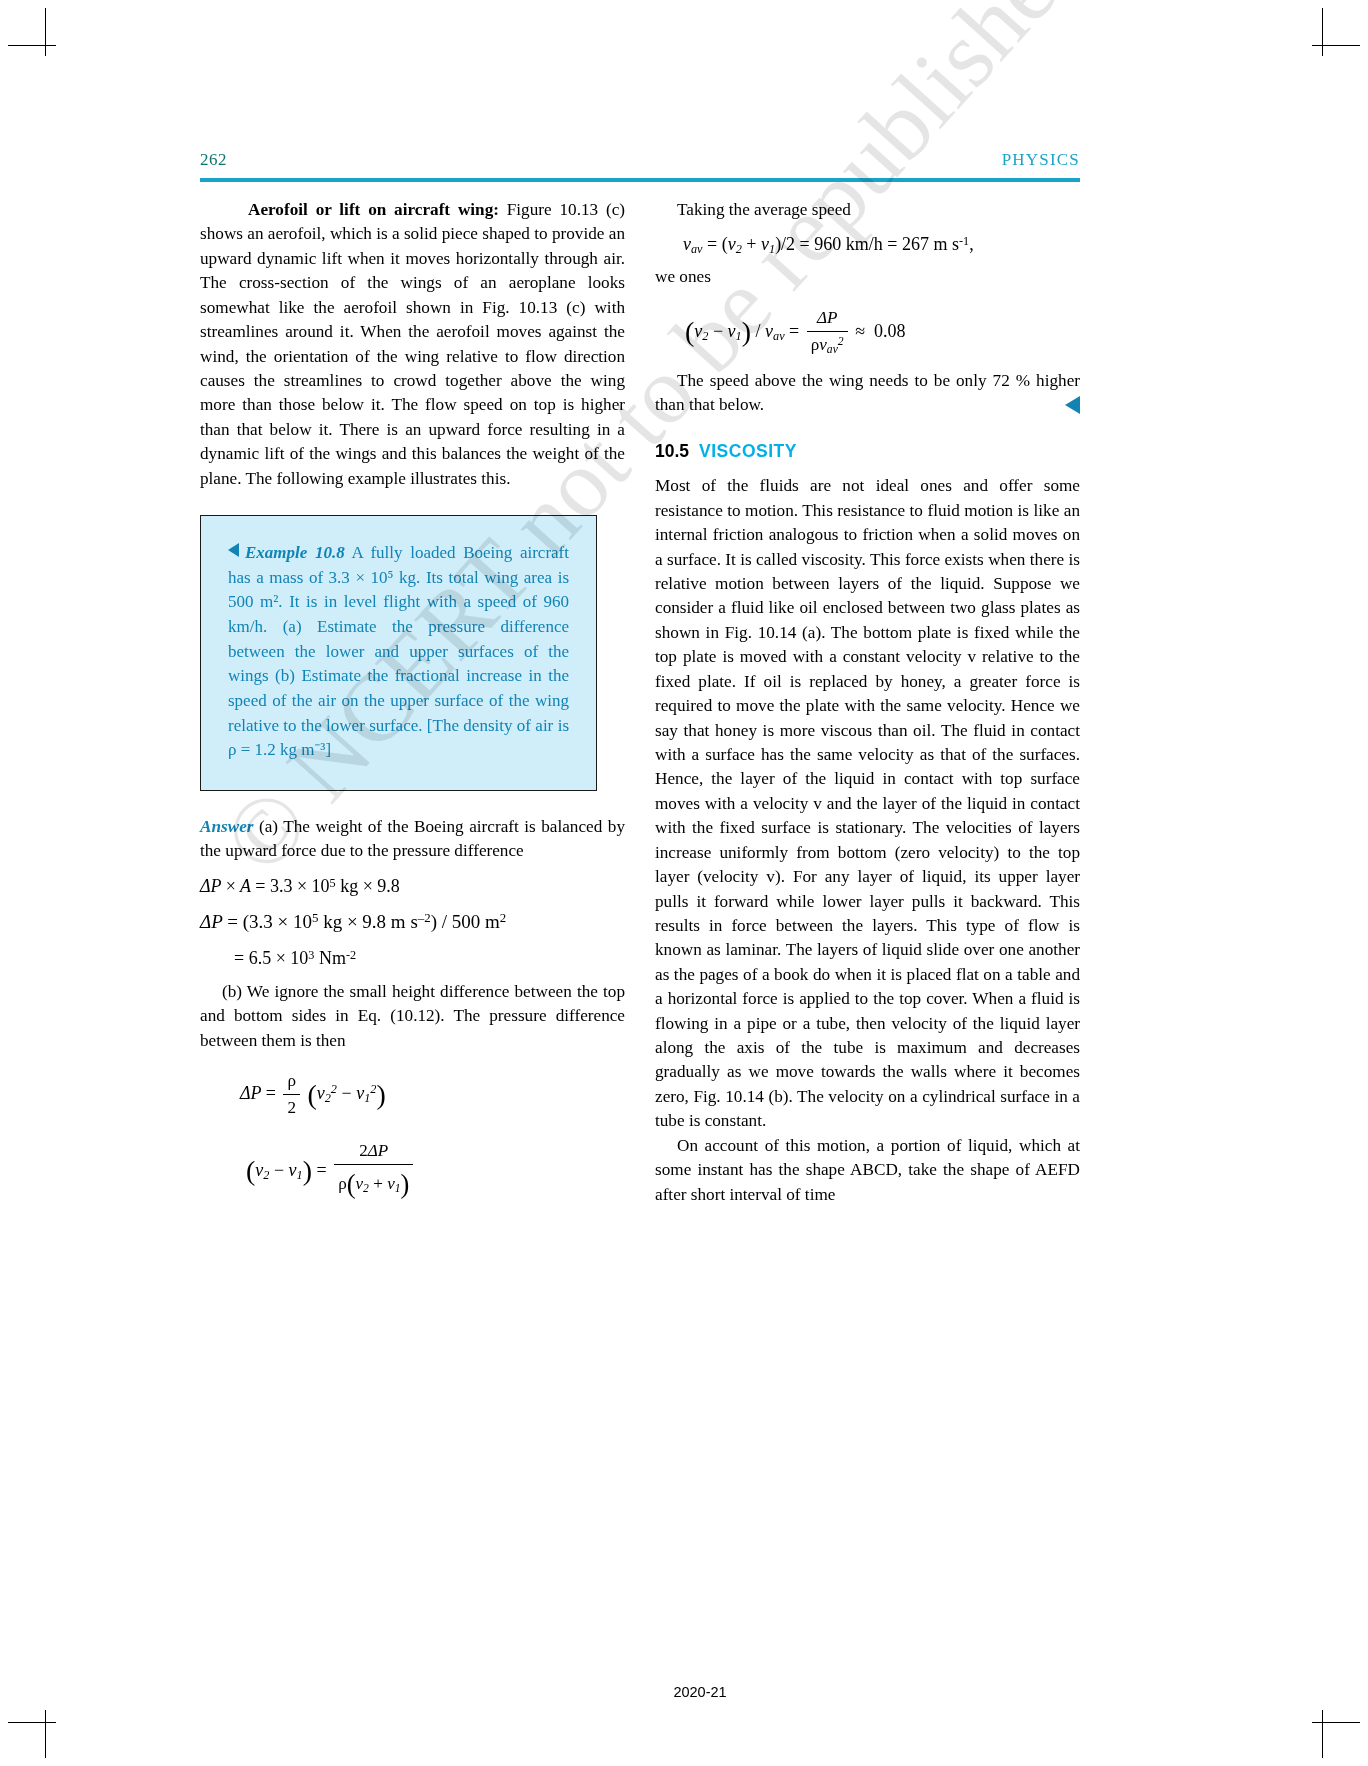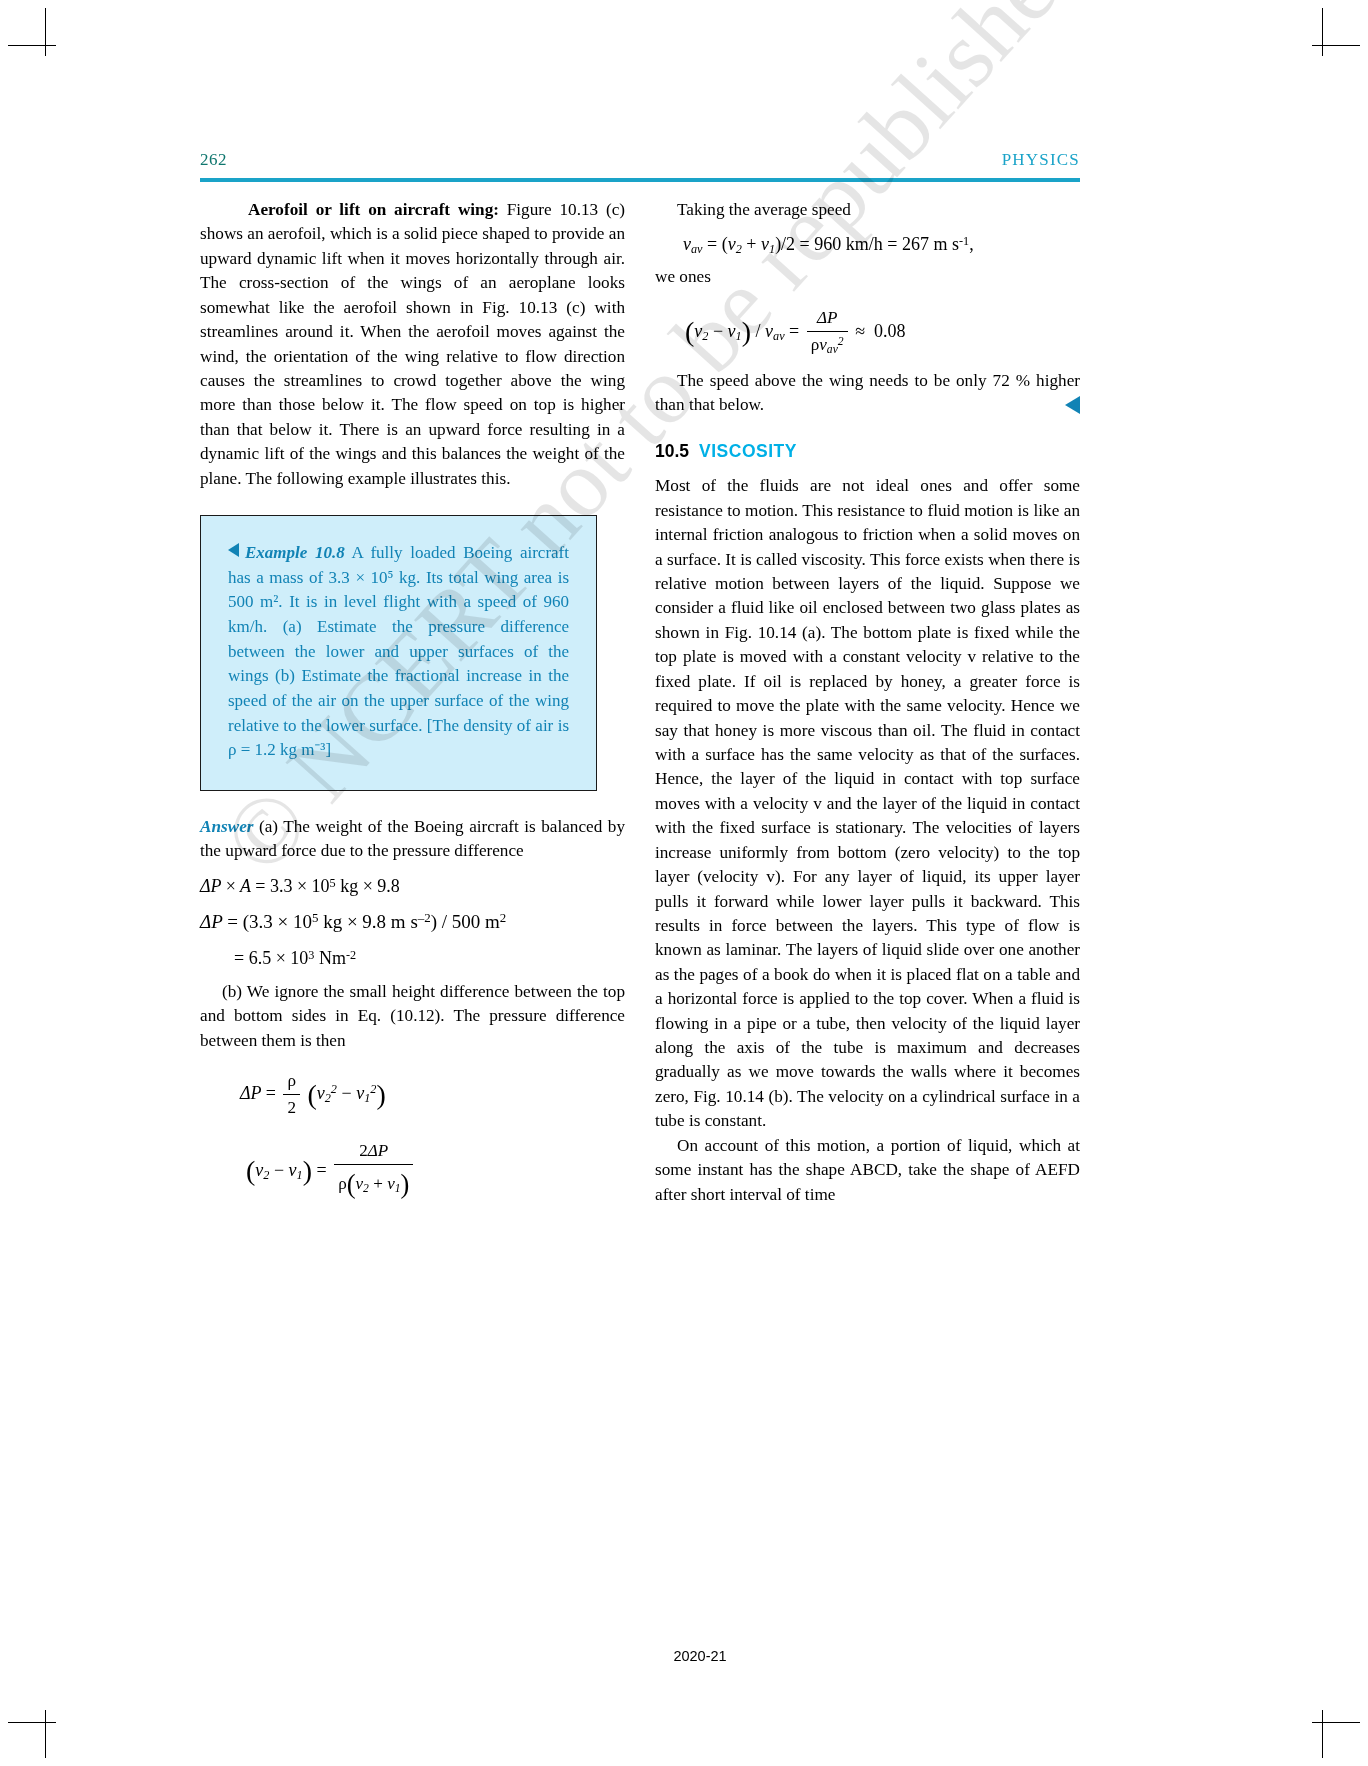--- a/index.html
+++ b/index.html
@@ -202,21 +202,21 @@
     font-size: 96px;
     transform: rotate(-48deg);
     transform-origin: left top;
   }
 
   
   .footer-year {
     position: absolute;
     left: 0;
     right: 0;
-    top: 1648px;
+    top: 1684px;
     text-align: center;
     font-family: "Liberation Sans", sans-serif;
     font-size: 14.5px;
     color: #000;
     padding-left: 32px;
   }
 
   .spacer-s { height: 8px; }
 </style>
 </head>

